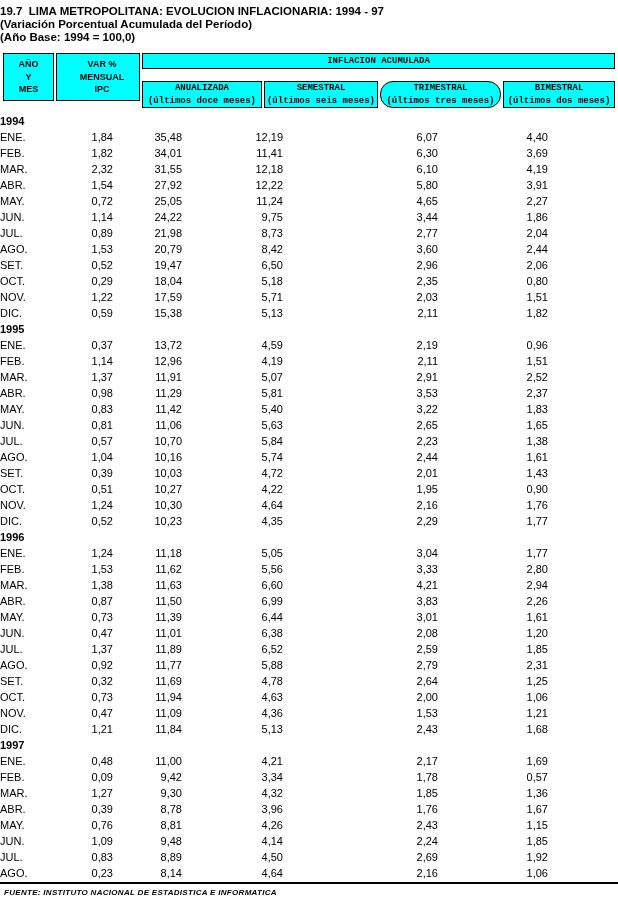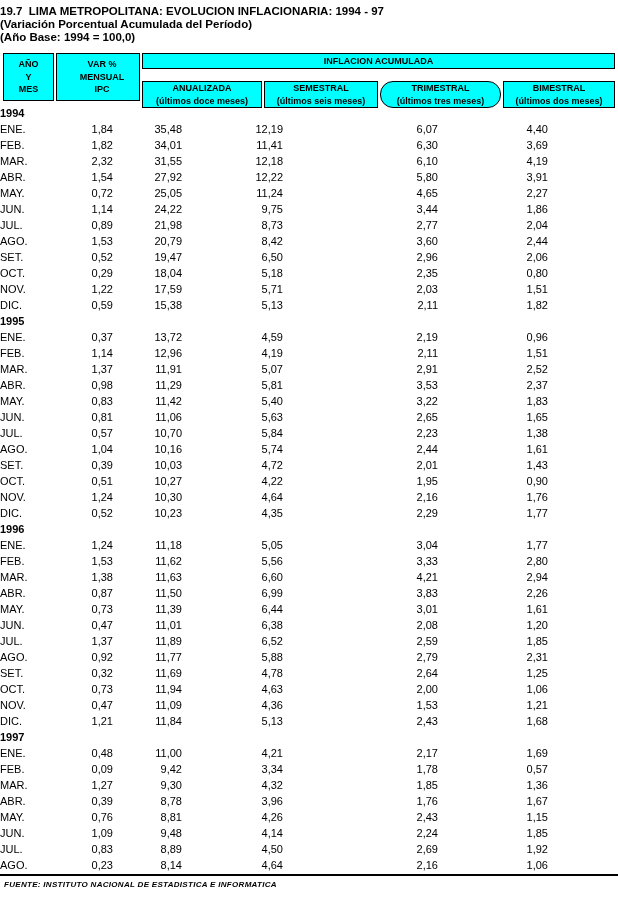--- a/index.html
+++ b/index.html
@@ -14,40 +14,40 @@
   }
   .title-block { margin-top: 5px; }
   .title-line {
     font-weight: bold;
     font-size: 11.5px;
     line-height: 13px;
     white-space: pre;
   }
   
   .header-wrap {
-    margin: 9px 3px 4px 3px;
+    margin: 9px 3px 12px 3px;
     display: flex;
     gap: 2px;
     height: 48px;
   }
   .hcell {
     background: #00FFFF;
     border: 1px solid #000000;
     display: flex;
     flex-direction: column;
     justify-content: center;
     align-items: center;
     text-align: center;
     font-weight: bold;
     font-size: 9px;
     line-height: 12.5px;
   }
   .cell-anio { width: 51px; }
   .cell-var  { width: 84px; padding-left: 8px; }
-  .group { flex: 1; display: flex; flex-direction: column; gap: 12px; }
+  .group { flex: 1; display: flex; flex-direction: column; gap: 12px; font-family: Liberation Mono, monospace; }
   .group-top { height: 16px; flex: none; }
   .group-bottom { flex: 1; display: flex; gap: 2px; }
   .sub { font-size: 9px; }
   .sub-1 { flex: 119 0 0; }
   .sub-2 { flex: 113 0 0; }
   .sub-3 { flex: 120 0 0; border-radius: 13px; }
   .sub-4 { flex: 111 0 0; }
   .sub .note { font-weight: bold; }
   
   table.data {

